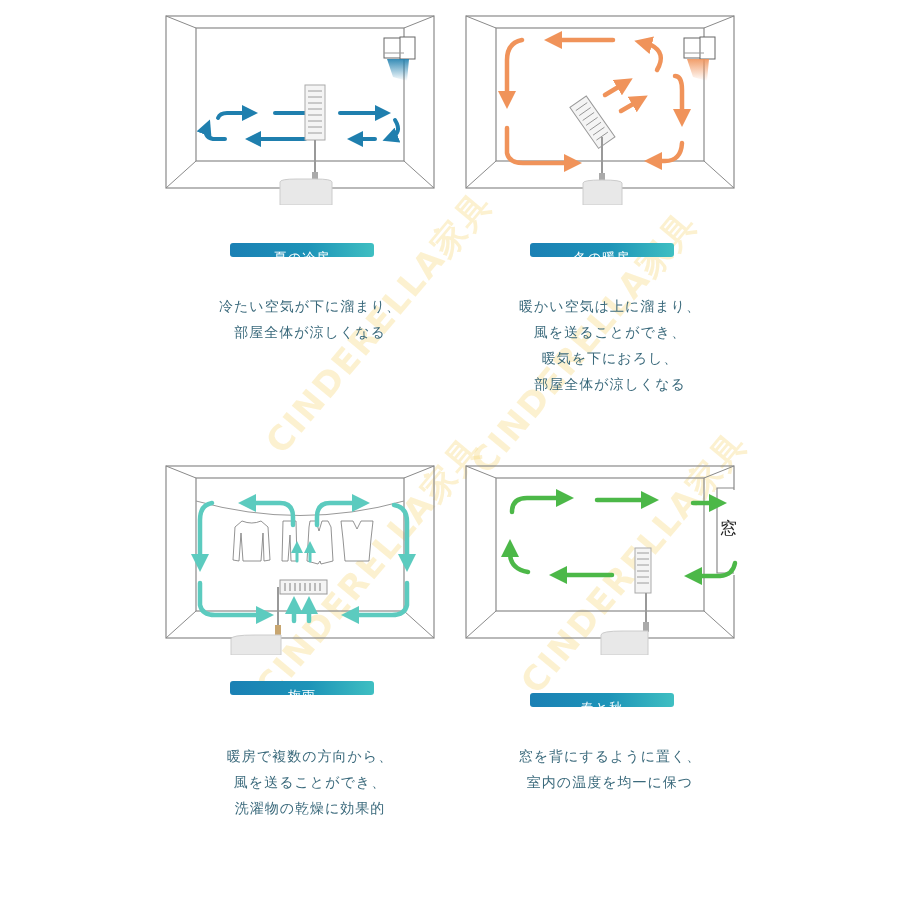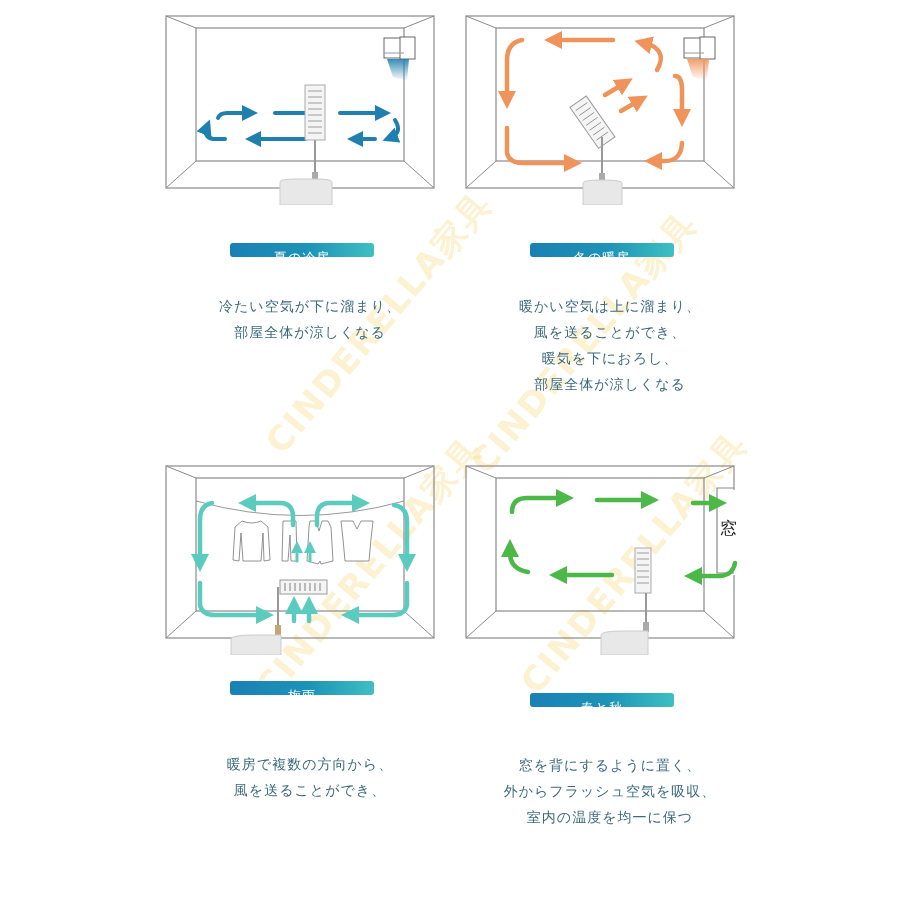--- a/index.html
+++ b/index.html
@@ -197,23 +197,24 @@
           <line x1="150" y1="118" x2="150" y2="126"></line>
             <line x1="155" y1="118" x2="155" y2="126"></line>
         </g>
         <line x1="113" y1="122" x2="113" y2="168" stroke="#999" stroke-width="2"></line>
         <rect x="110" y="160" width="6" height="10" fill="#c8a670"></rect>
         <path d="M66,174 Q66,170 90,170 L116,170 L116,190 L66,190 Z" fill="#e8e8e8" stroke="#ccc"></path>
       </g>
     </svg>
   </div>
   <div class="badge" style="left:65px; top:216px;">梅雨</div>
-  <div class="desc" style="top:278px;margin-top:8px;">
+  <div class="desc" style="top:278px;">
     <div>暖房で複数の方向から、</div>
     <div>風を送ることができ、</div>
+    <div>洗濯物の乾燥に効果的</div>
   </div>
 </div>
 
 <div class="panel" style="left:465px; top:465px;">
   <div class="room">
     <svg width="290" height="190" viewBox="0 0 290 190">
       <defs>
         <marker id="ahG" markerWidth="4" markerHeight="4" refX="2" refY="2" orient="auto">
           <path d="M0,0 L4,2 L0,4 Z" fill="#4cb848"></path>
         </marker>
@@ -249,18 +250,17 @@
         </g>
         <line x1="181" y1="128" x2="181" y2="165" stroke="#999" stroke-width="2"></line>
         <rect x="178" y="157" width="6" height="10" fill="#aaa"></rect>
         <path d="M136,170 Q136,166 158,166 L183,166 L183,190 L136,190 Z" fill="#e8e8e8" stroke="#ccc"></path>
       </g>
     </svg>
     <div style="position:absolute; left:255px; top:52px; font-size:17px; color:#222;
                 font-family:'DejaVu Sans', sans-serif;">窓</div>
   </div>
   <div class="badge" style="left:65px; top:228px;">春と秋</div>
-  <div class="desc" style="top:278px;margin-top:9px;">
+  <div class="desc" style="top:278px;">
     <div>窓を背にするように置く、</div>
-    <div>外からフラッシュ空気を吸収、</div>
     <div>室内の温度を均一に保つ</div>
   </div>
 </div>
 
 </body></html>

